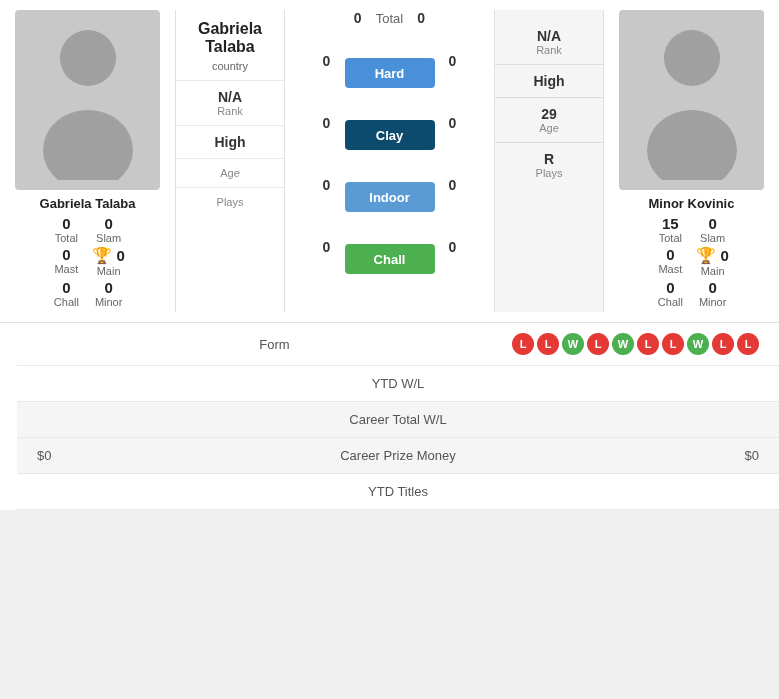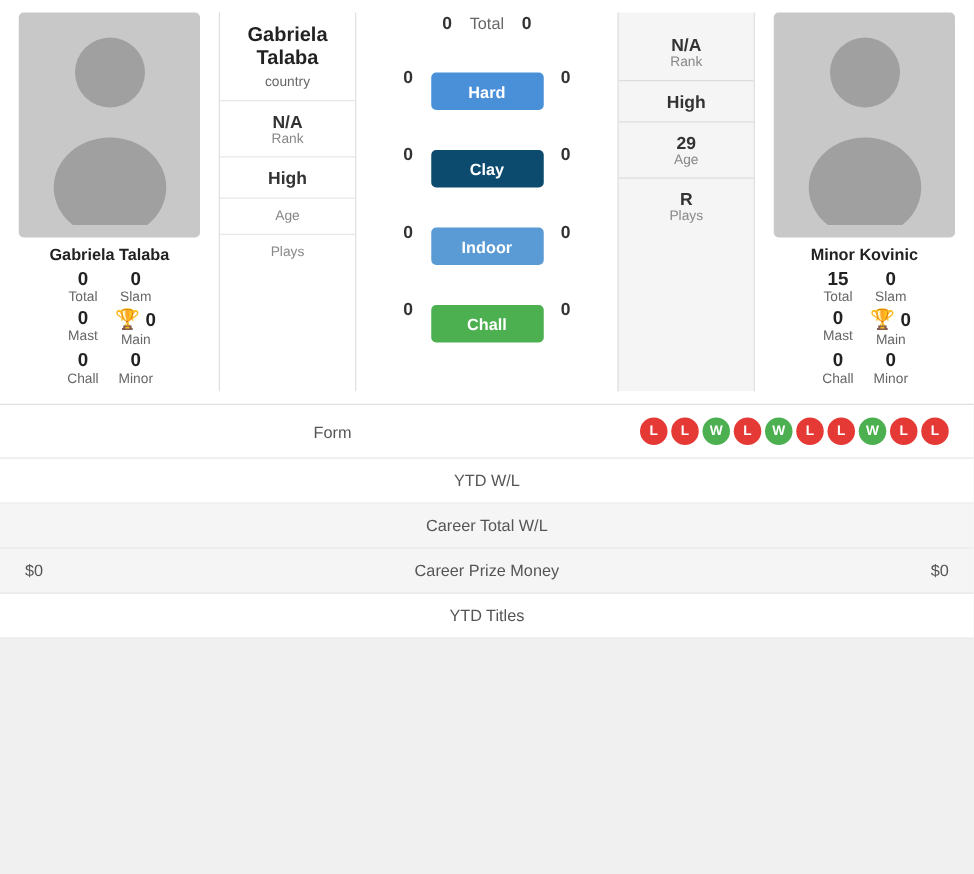--- a/index.html
+++ b/index.html
@@ -188,20 +188,21 @@
     }
     .right-stat-label {
       font-size: 11px;
       color: #888;
     }
     
     .bottom-section {
       width: 100%;
       border-top: 1px solid #e0e0e0;
       margin-top: 0;
+      padding-left: 17px;
     }
     .bottom-row {
       display: flex;
       align-items: center;
       padding: 10px 20px;
       border-bottom: 1px solid #e8e8e8;
     }
     .bottom-row-label {
       flex: 1;
       text-align: center;

